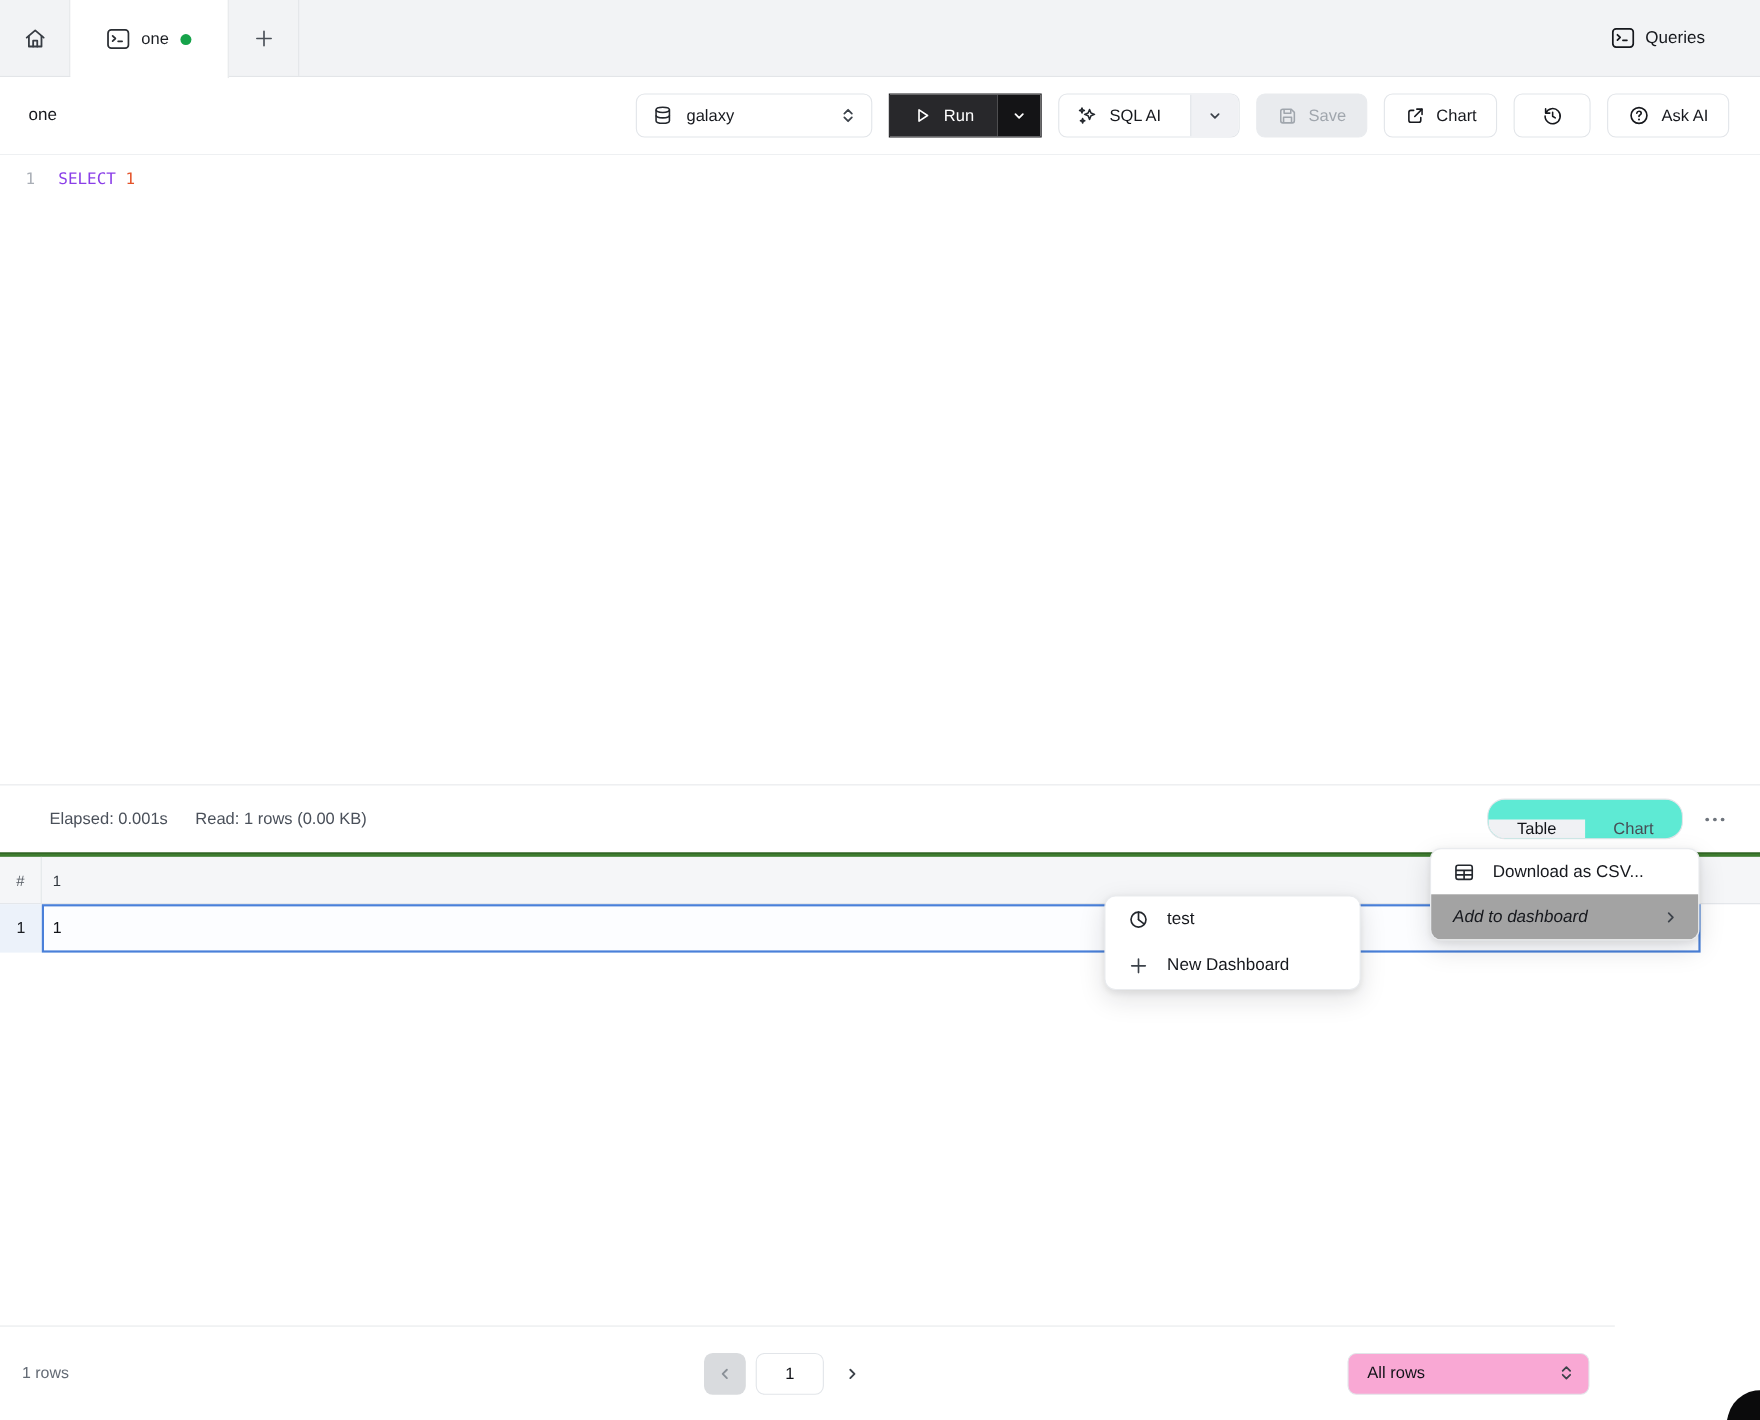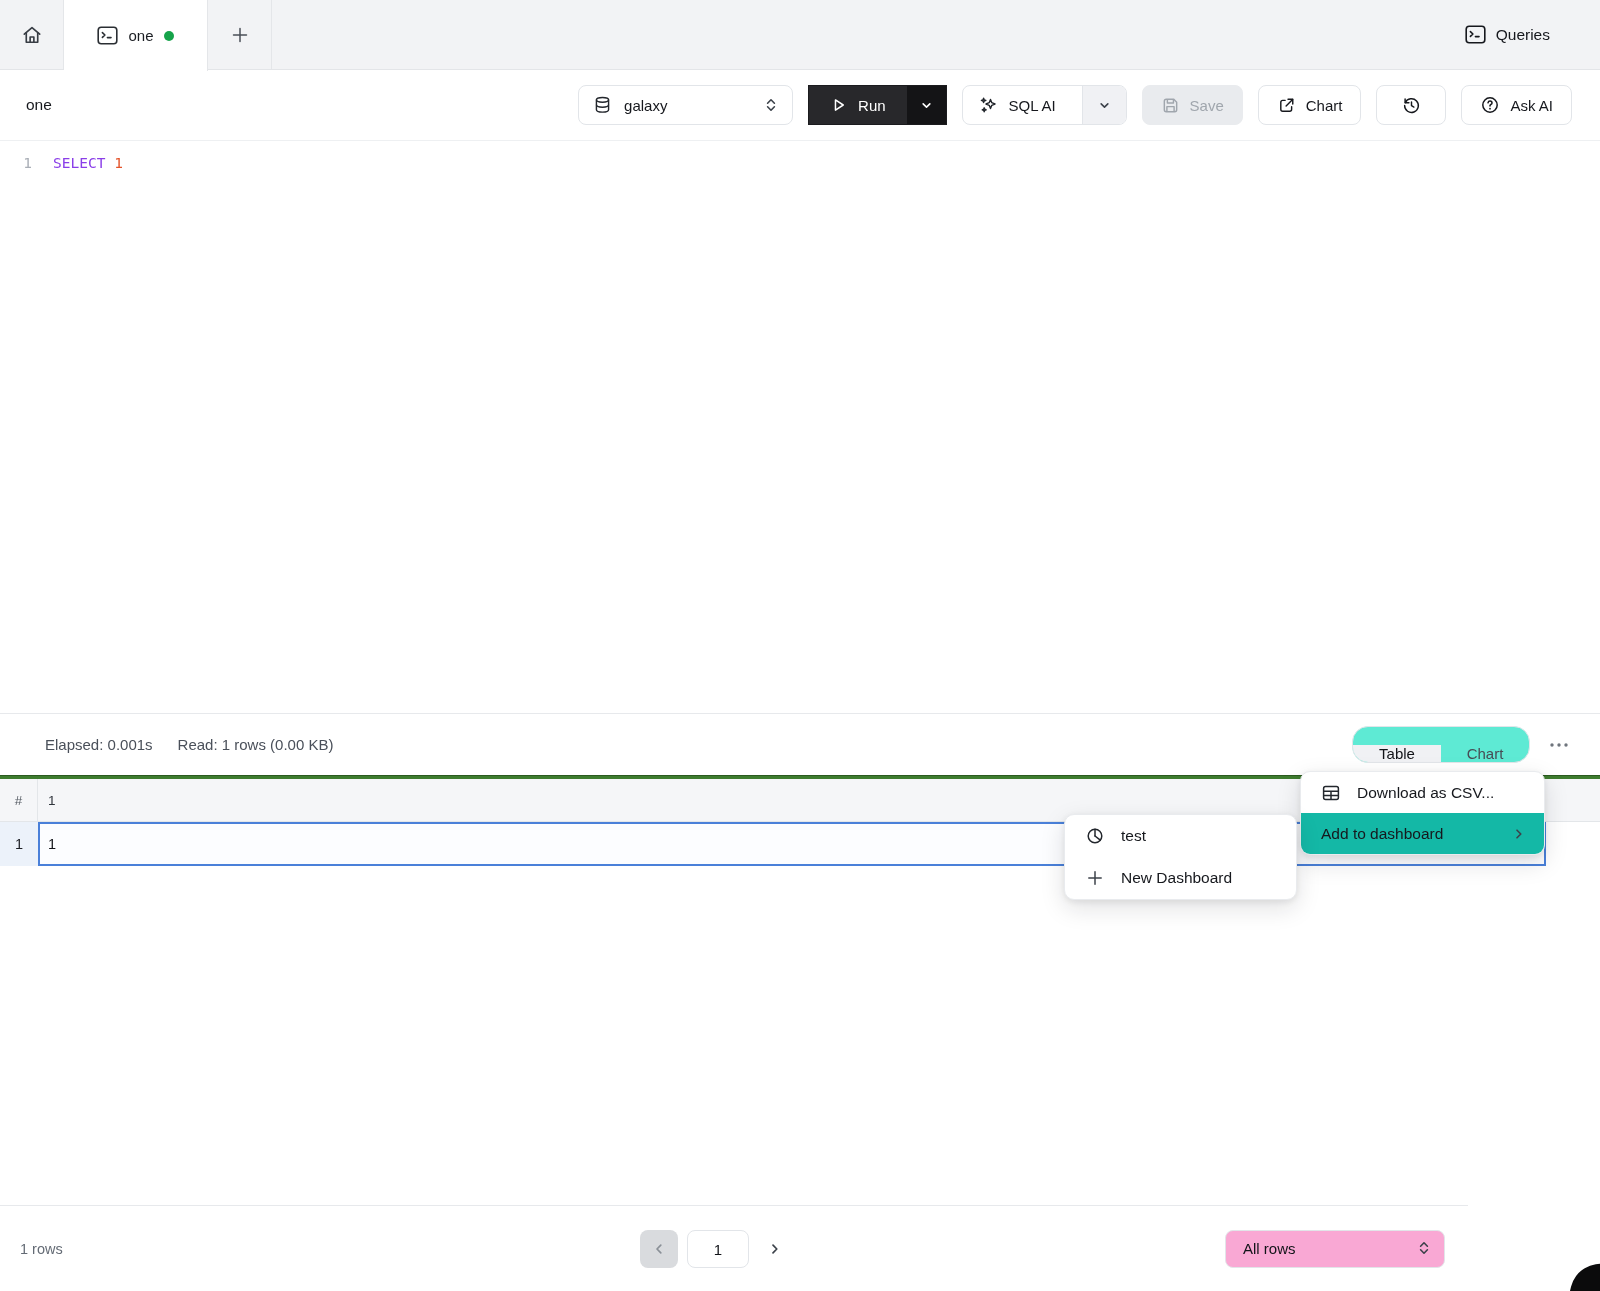--- a/index.html
+++ b/index.html
@@ -146,24 +146,24 @@
   .menu {
     position:absolute; z-index:30; background:#fff; border:1px solid #e9ebee; border-radius:10px;
     box-shadow:0 8px 24px rgba(20,24,31,.13), 0 2px 6px rgba(20,24,31,.08);
     overflow:hidden; font-size:15.5px; color:#16181d;
   }
   .menu-main { left:1300px; top:771px; width:245px; }
   .menu-item {
     height:41px; display:flex; align-items:center; padding:0 18px 0 20px; gap:16px; cursor:pointer;
   }
   .menu-item .mi-icon { color:#23272d; }
-  .menu-item.highlight { background:#14b8a6; }
+  .menu-item.highlight { background:#a3a3a3;font-style:italic; }
   .menu-item .grow { flex:1; }
   .menu-item .chev { color:#3c424a; }
-  .menu-sub { left:1064px; top:814px; width:233px; }
+  .menu-sub { left:1004px; top:814px; width:233px; }
   .menu-sub .menu-item { height:42px; }
 
   
   .bottombar {
     position:absolute; left:0; top:1205px; width:1468px; height:86px; background:#fff;
     border-top:1px solid #e7e9ec;
   }
   .rows-count { position:absolute; left:20px; top:0; height:100%; display:flex; align-items:center; color:#646b75; font-size:14.5px; }
   .pager { position:absolute; left:640px; top:24px; height:38px; display:flex; align-items:center; gap:9px; }
   .page-prev {

